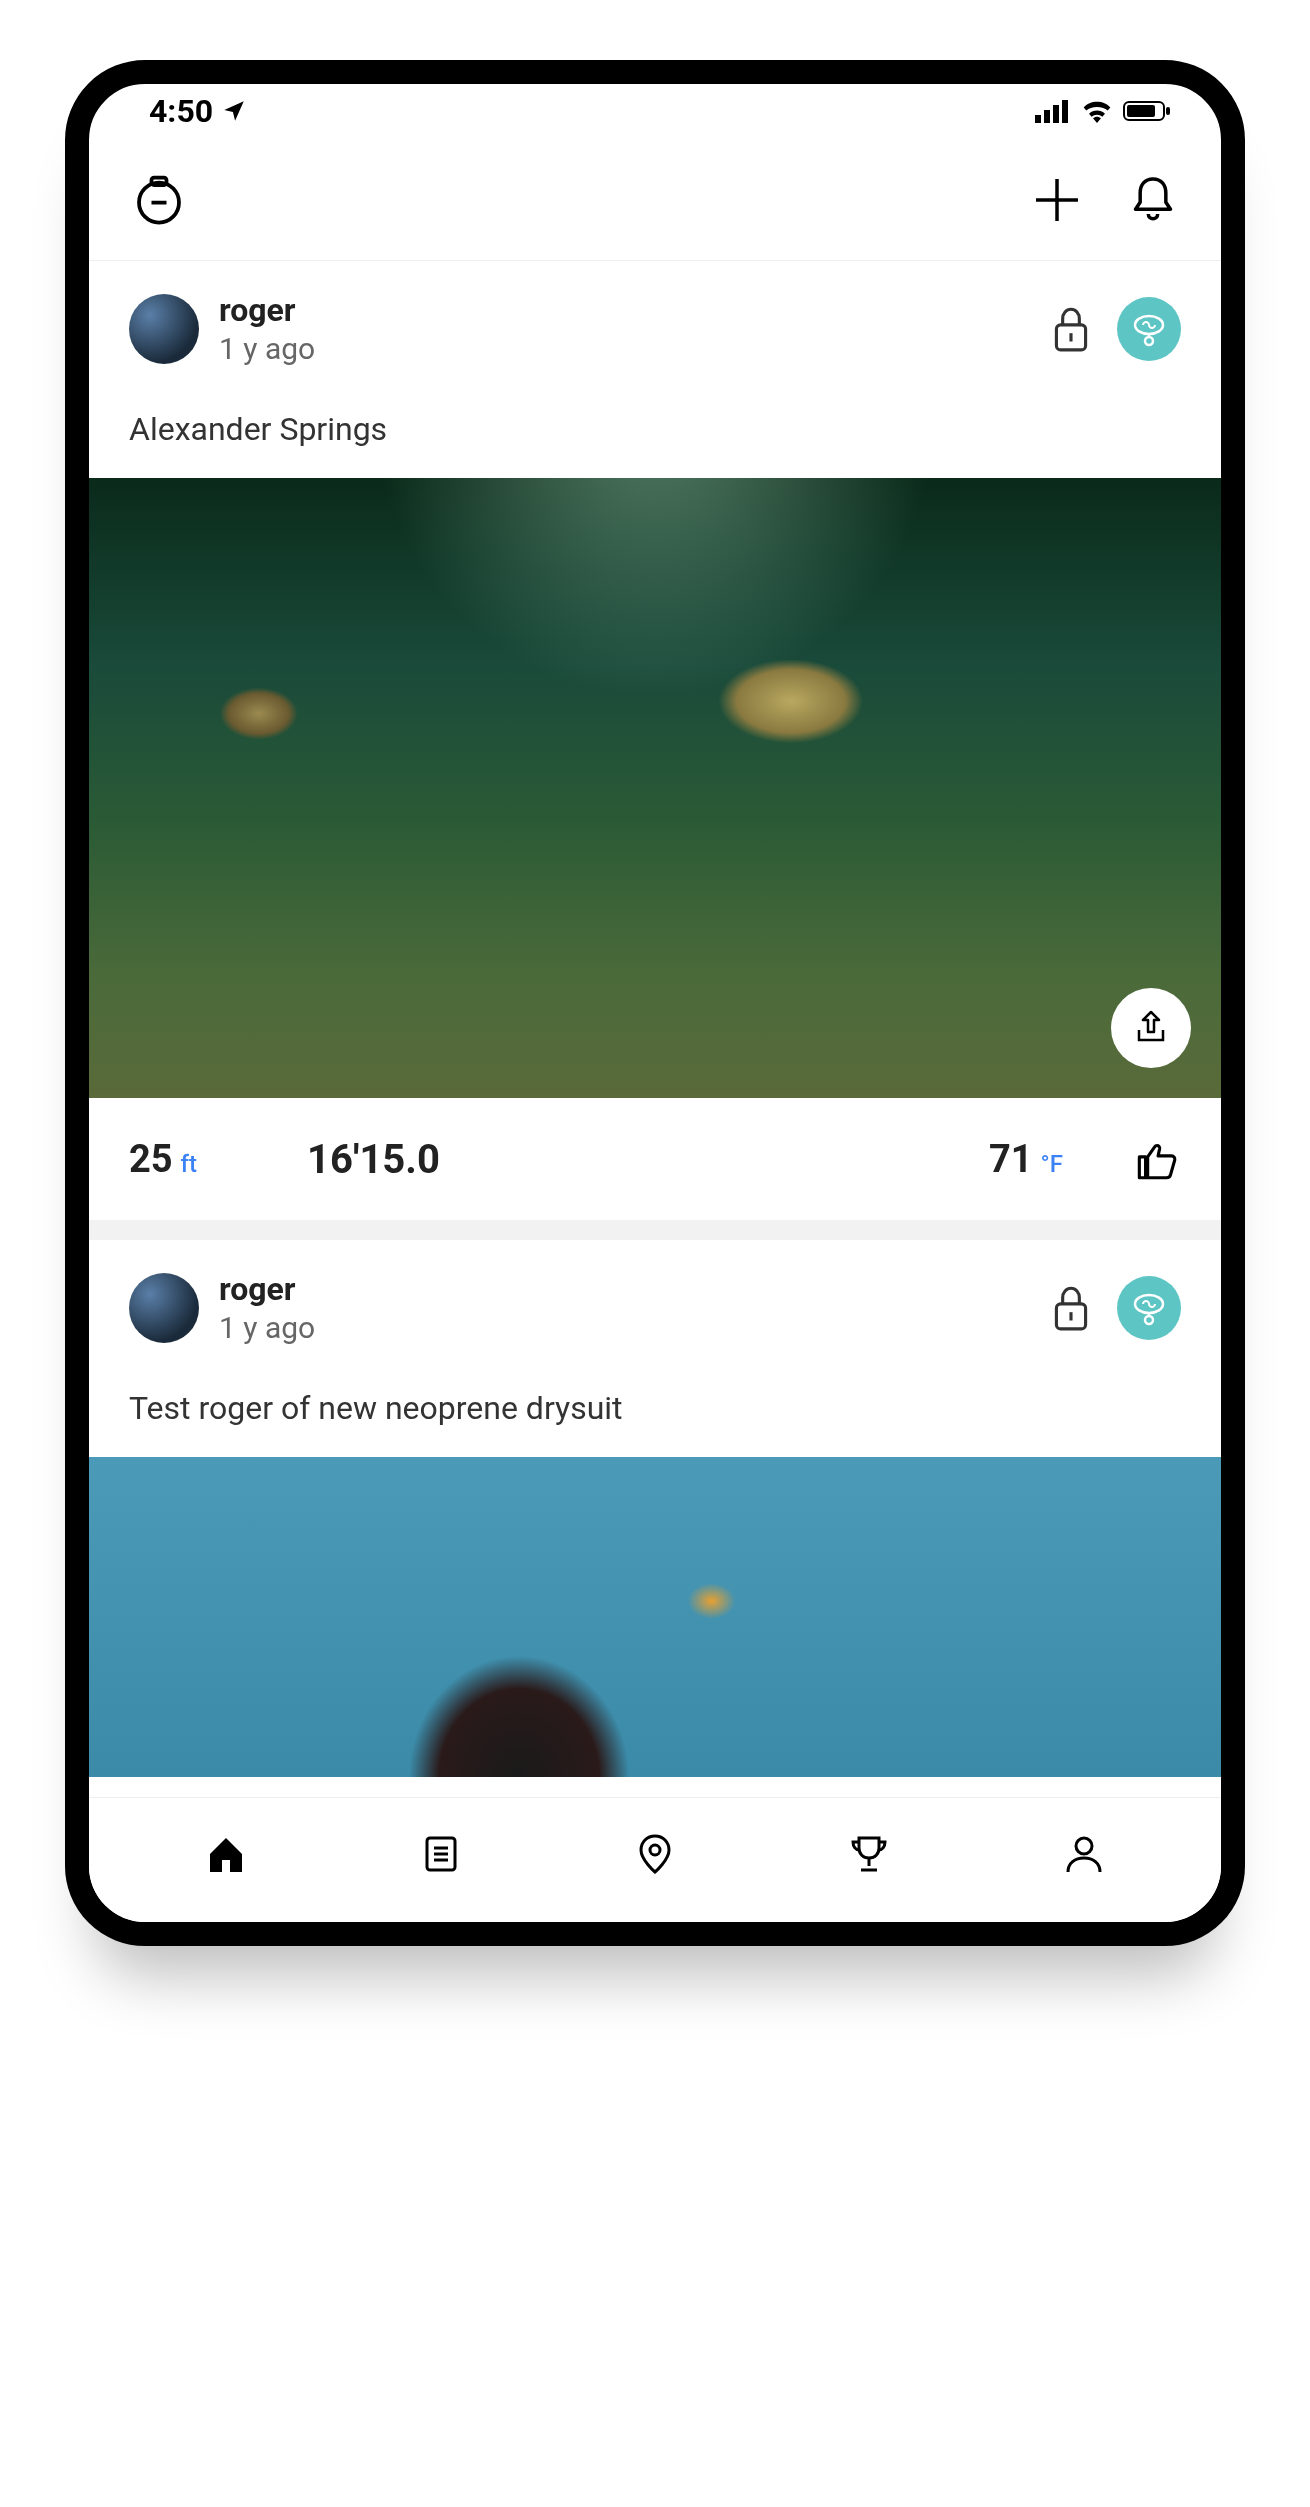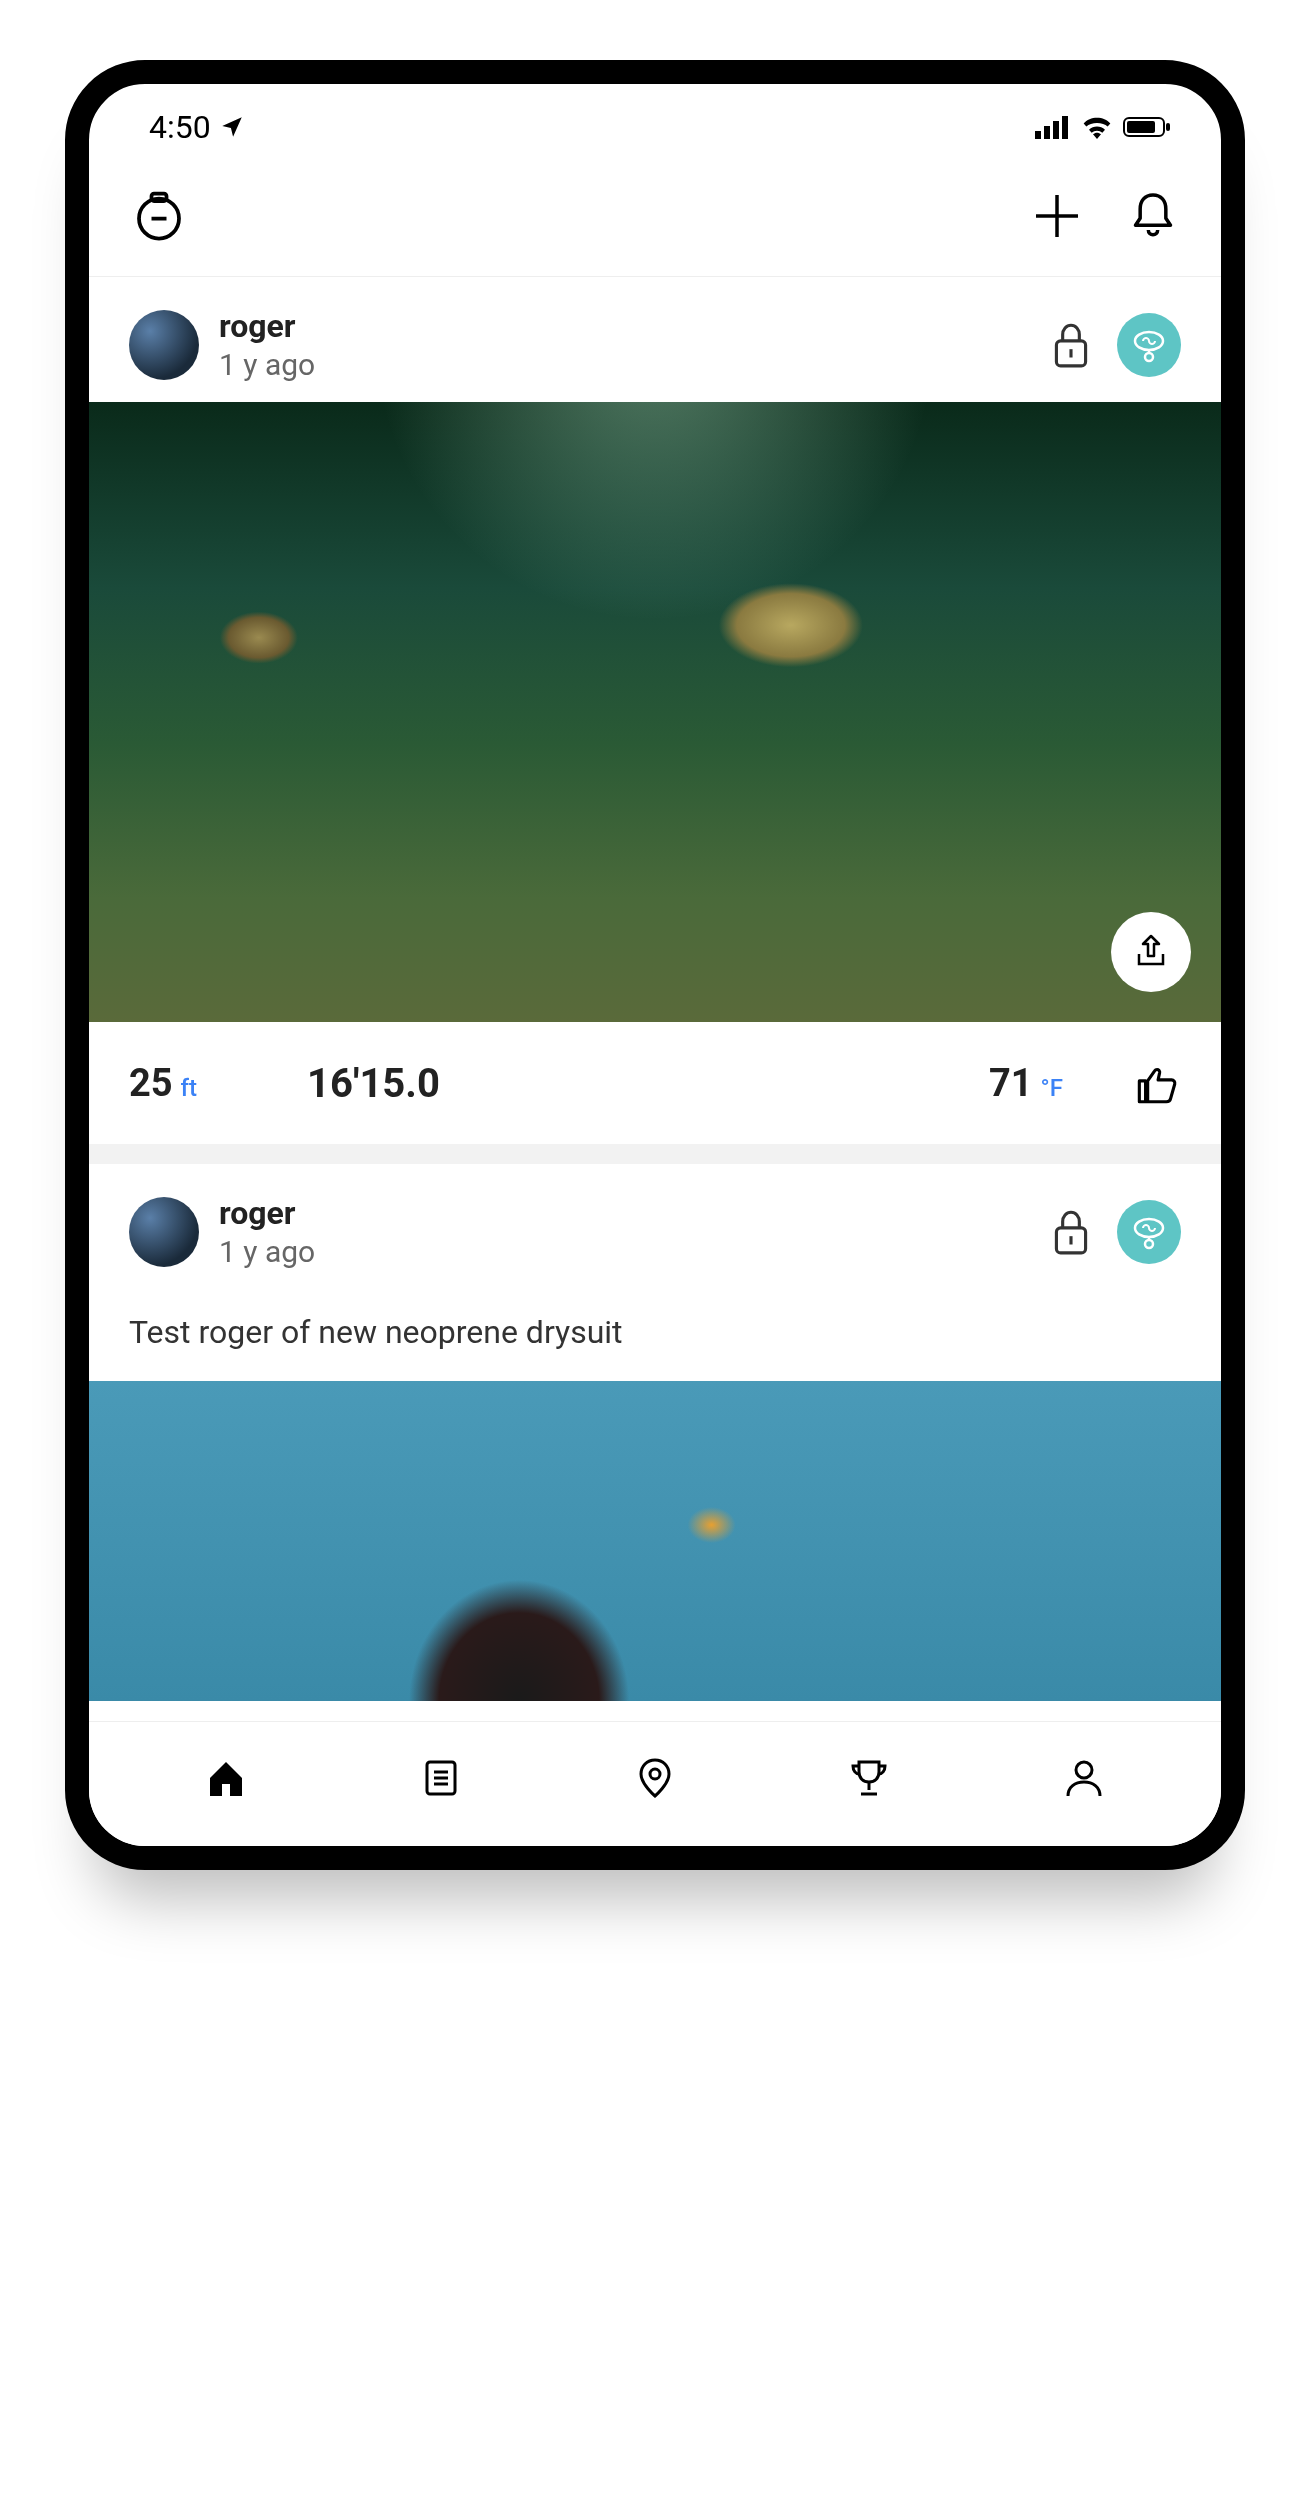--- a/index.html
+++ b/index.html
@@ -16,23 +16,23 @@
     border-radius: 80px;
     background: #fff;
     position: relative;
     overflow: hidden;
     box-shadow: 0 60px 60px -30px rgba(0,0,0,0.25);
   }
   .status-bar {
     display: flex;
     justify-content: space-between;
     align-items: center;
-    padding: 24px 50px 10px 60px;
+    padding: 8px 50px 10px 60px;
     font-size: 32px;
-    font-weight: 400;
+    font-weight: 700;
   }
   .status-left { display: flex; align-items: center; gap: 8px; }
   .status-right { display: flex; align-items: center; gap: 10px; }
   .status-right svg { display: block; }
 
   .app-header {
     display: flex;
     justify-content: space-between;
     align-items: center;
     padding: 30px 40px 30px 40px;
@@ -213,20 +213,21 @@
           <span class="dive-badge">
             <svg width="40" height="40" viewBox="0 0 40 40">
                 <ellipse cx="20" cy="16" rx="14" ry="9" fill="none" stroke="#fff" stroke-width="2.5"></ellipse>
                 <path d="M14 16c0-2 2-3 3-3s3 1 3 3 2 3 3 3 3-1 3-3" fill="none" stroke="#fff" stroke-width="2"></path>
                 <circle cx="20" cy="32" r="4" fill="none" stroke="#fff" stroke-width="2.5"></circle>
                 <line x1="20" y1="25" x2="20" y2="28" stroke="#fff" stroke-width="2.5"></line>
               </svg>
           </span>
         </div>
       </div>
+      <div class="post-title">Alexander Springs</div>
       <div class="post-image img1">
         <div class="share-btn">
           <svg width="40" height="40" viewBox="0 0 40 40">
               <path d="M20 4l-8 8h5v12h6V12h5l-8-8z" fill="none" stroke="#000" stroke-width="2.5" stroke-linejoin="round"></path>
               <path d="M8 22v10h24V22" fill="none" stroke="#000" stroke-width="2.5"></path>
             </svg>
         </div>
       </div>
       <div class="post-stats">
         <div class="stat stat-depth">

